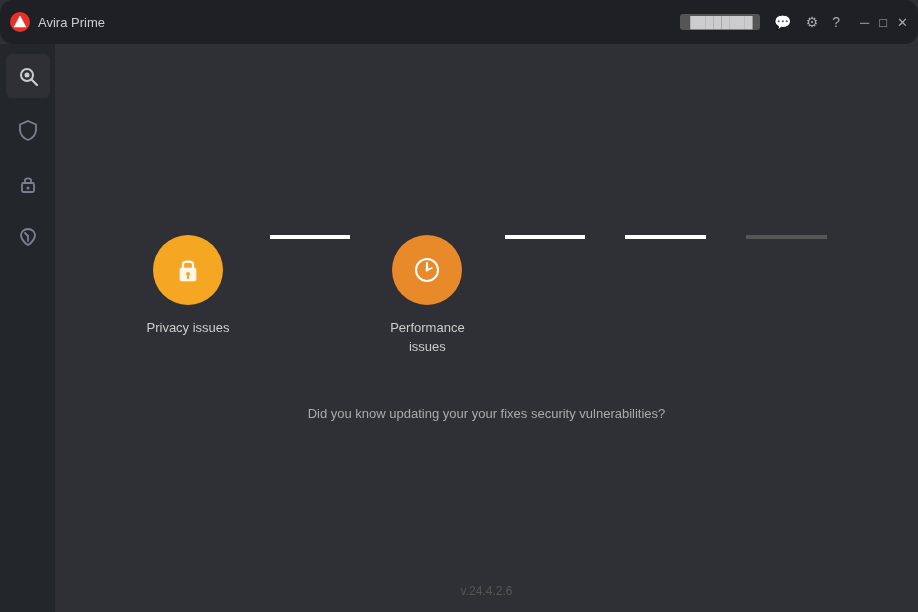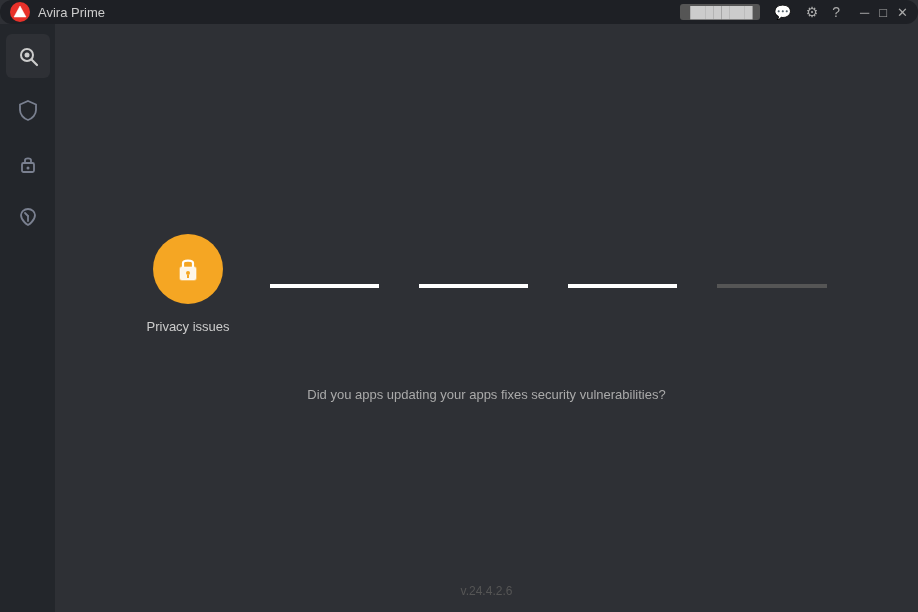--- a/index.html
+++ b/index.html
@@ -9,21 +9,21 @@
       font-family: 'Segoe UI', Arial, sans-serif;
       background: #2e3035;
       overflow: hidden;
       display: flex;
       flex-direction: column;
     }
 
     
     .title-bar {
       background: #1e2025;
-      height: 24px;
+      height: 44px;
       display: flex;
       align-items: center;
       padding: 0 10px;
       flex-shrink: 0;
       border-radius: 13px;
     }
     .title-bar-logo {
       width: 20px;
       height: 20px;
       background: #e8312a;
@@ -120,21 +120,20 @@
       font-size: 22px;
       font-weight: bold;
       color: #fff;
       margin-bottom: 50px;
       letter-spacing: 0.3px;
     }
 
     
     .scan-steps {
       display: flex;
-      align-items: center;
       justify-content: center;
       position: relative;
       width: 680px;
       margin-bottom: 40px;
       gap: 40px;
     }
 
     
     .connector {
       height: 4px;
@@ -276,30 +275,41 @@
             <circle cx="16" cy="20" r="2" fill="#f5a623"></circle>
             <line x1="16" y1="22" x2="16" y2="25" stroke="#f5a623" stroke-width="2"></line>
             <rect x="8" y="14" width="16" height="13" rx="2" stroke="rgba(255,255,255,0.4)" stroke-width="1.5" fill="none"></rect>
           </svg>
         </div>
         <div class="step-label">Privacy issues</div>
       </div>
 
       <div class="connector"></div>
 
+      <div class="step">
+        <div class="step-circle orange2">
+          <svg width="32" height="32" viewBox="0 0 32 32" fill="none">
+            <circle cx="16" cy="16" r="11" stroke="white" stroke-width="2" fill="none"></circle>
+            <path d="M16 16 L16 9" stroke="white" stroke-width="2.2" stroke-linecap="round"></path>
+            <path d="M16 16 L21 14" stroke="white" stroke-width="1.5" stroke-linecap="round"></path>
+            <circle cx="16" cy="16" r="1.5" fill="white"></circle>
+          </svg>
+        </div>
+        <div class="step-label">Performance<br>issues</div>
+      </div>
 
       <div class="connector"></div>
 
 
       <div class="connector"></div>
 
 
       <div class="connector dim"></div>
 
 
     </div>
 
-    <div class="hint-text">Did you apps updating your apps fixes security vulnerabilities?</div>
+    <div class="hint-text">Did you know updating your your fixes security vulnerabilities?</div>
 
     <div class="version-text">v.24.4.2.6</div>
 
   </div>
 </div>
 
 </body></html>

